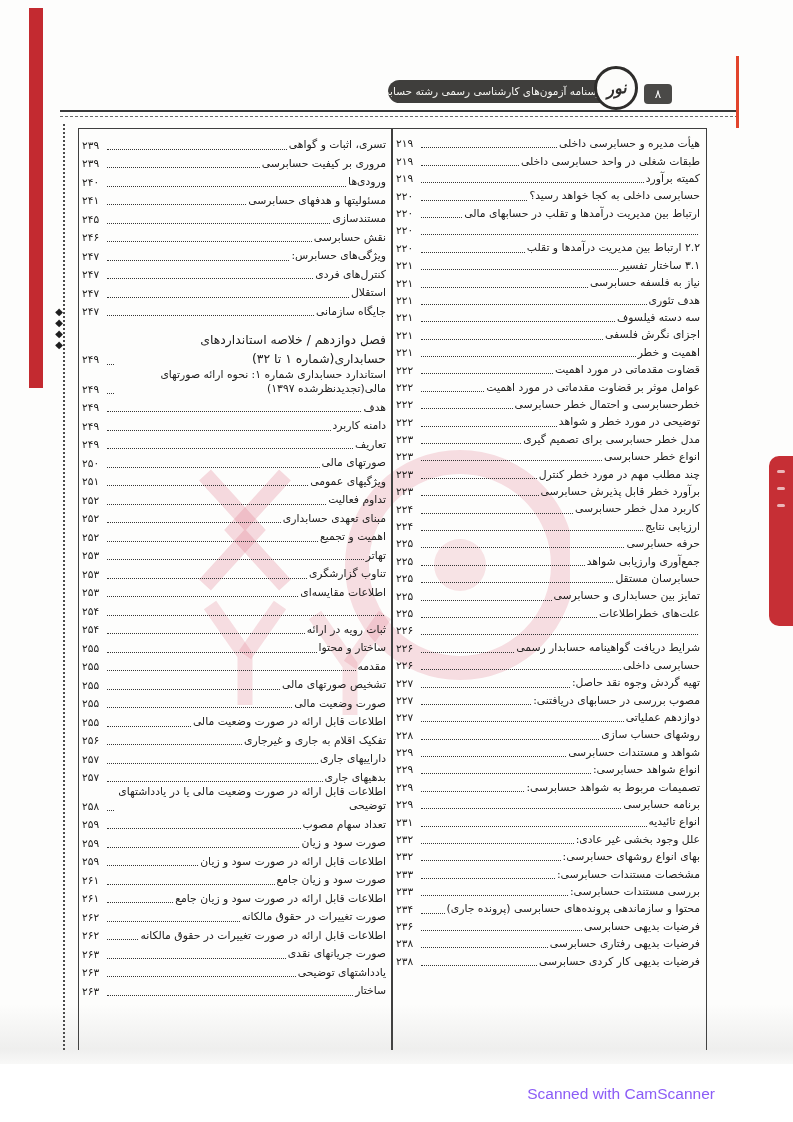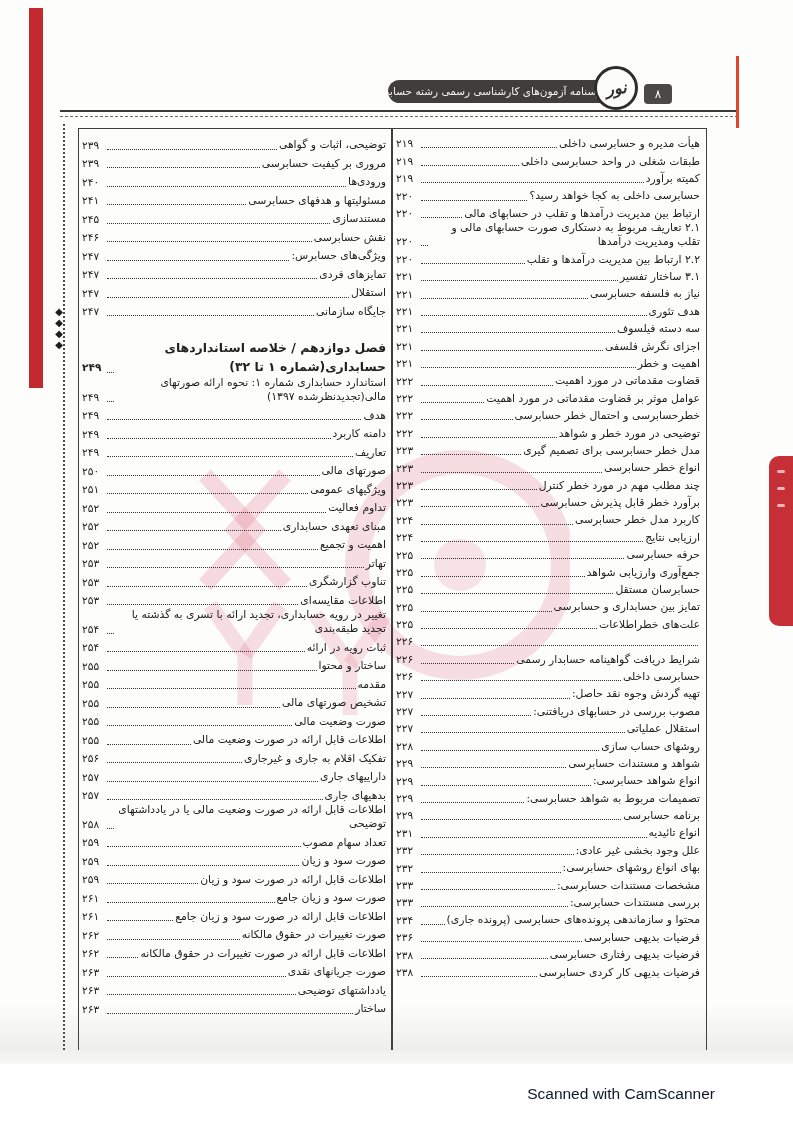--- a/index.html
+++ b/index.html
@@ -36,38 +36,38 @@
   .toc-col{position:absolute;top:0;height:100%;box-sizing:border-box;color:#222120;}
   .toc-col.lc{left:0;width:312px;padding:5px 5px 0 3px;}
   .toc-col.rc{left:314px;width:314px;padding:5px 7px 0 3px;}
 
   .entry{display:flex;align-items:flex-end;direction:rtl;font-size:10.8px;line-height:1.32;}
   .lc .entry{min-height:18.5px;}
   .rc .entry{min-height:17.4px;}
   .entry .t{flex:0 1 auto;max-width:calc(100% - 34px);}
   .entry .dots{flex:1 1 8px;min-width:6px;border-bottom:1.4px dotted #343434;margin:0 2px 3px 2px;}
   .entry .n{flex:0 0 auto;min-width:23px;text-align:left;direction:ltr;font-size:10.6px;letter-spacing:.4px;}
-  .entry.chapter{font-weight:bold;font-size:12.4px;margin-top:20px;line-height:1.5;}
+  .entry.chapter{font-weight:normal;font-size:12.4px;margin-top:12px;line-height:1.5;}
   .entry.chapter .dots{border-bottom-width:1.6px;}
 
   
   .watermark{position:absolute;left:110px;top:420px;pointer-events:none;}
 
   
   .side-tab{position:absolute;right:0;top:456px;width:24px;height:170px;background:#c62f35;
     border-radius:10px 0 0 10px;}
   .side-tab i{display:block;width:8px;height:3px;background:rgba(255,255,255,.65);
     border-radius:2px;margin:14px auto 0 auto;}
 
   
   .bottom-shade{position:absolute;left:0;top:1004px;width:793px;height:60px;
     background:linear-gradient(to bottom,rgba(110,110,110,0),rgba(110,110,110,.10) 75%,rgba(110,110,110,.03));}
   .white-strip{position:absolute;left:0;top:1064px;width:793px;height:58px;background:#ffffff;}
   .scanner-note{position:absolute;left:470px;top:1085px;width:245px;text-align:right;
-    font-family:"Liberation Sans","DejaVu Sans",sans-serif;font-size:15.5px;color:#0f172a;}
+    font-family:"Liberation Sans","DejaVu Sans",sans-serif;font-size:15.5px;color:#8b5cf6;}
 </style>
 </head>
 <body>
 
 <div class="page">
 
   <div class="red-stripe"></div>
 
   <div class="header-band">
     <span>درسنامه آزمون‌های کارشناسی رسمی رشته حسابداری و حسابرسی</span>
@@ -93,21 +93,21 @@
     <path d="M275 195 L240 245" fill="none" stroke="rgba(224,111,130,0.20)" stroke-width="15"></path>
     <circle cx="350" cy="145" r="26" fill="rgba(224,111,130,0.18)"></circle>
   </svg>
 
   <div class="toc-box">
     <div class="col-divider"></div>
 
     <div class="toc-col lc">
 
     <div class="entry">
-          <span class="t">توضیحی، اثبات و گواهی</span>
+          <span class="t">تسری، اثبات و گواهی</span>
           <span class="dots"></span>
           <span class="n">۲۳۹</span>
         </div>
         <div class="entry">
           <span class="t">مروری بر کیفیت حسابرسی</span>
           <span class="dots"></span>
           <span class="n">۲۳۹</span>
         </div>
         <div class="entry">
           <span class="t">ورودی‌ها</span>
@@ -128,21 +128,21 @@
           <span class="t">نقش حسابرسی</span>
           <span class="dots"></span>
           <span class="n">۲۴۶</span>
         </div>
         <div class="entry">
           <span class="t">ویژگی‌های حسابرس:</span>
           <span class="dots"></span>
           <span class="n">۲۴۷</span>
         </div>
         <div class="entry">
-          <span class="t">تمایز‌های فردی</span>
+          <span class="t">کنترل‌های فردی</span>
           <span class="dots"></span>
           <span class="n">۲۴۷</span>
         </div>
         <div class="entry">
           <span class="t">استقلال</span>
           <span class="dots"></span>
           <span class="n">۲۴۷</span>
         </div>
         <div class="entry">
           <span class="t">جایگاه سازمانی</span>
@@ -208,21 +208,20 @@
           <span class="t">تناوب گزارشگری</span>
           <span class="dots"></span>
           <span class="n">۲۵۳</span>
         </div>
         <div class="entry">
           <span class="t">اطلاعات مقایسه‌ای</span>
           <span class="dots"></span>
           <span class="n">۲۵۳</span>
         </div>
         <div class="entry">
-          <span class="t">تغییر در رویه حسابداری، تجدید ارائه با تسری به گذشته یا تجدید طبقه‌بندی</span>
           <span class="dots"></span>
           <span class="n">۲۵۴</span>
         </div>
         <div class="entry">
           <span class="t">ثبات رویه در ارائه</span>
           <span class="dots"></span>
           <span class="n">۲۵۴</span>
         </div>
         <div class="entry">
           <span class="t">ساختار و محتوا</span>
@@ -342,21 +341,20 @@
           <span class="t">حسابرسی داخلی به کجا خواهد رسید؟</span>
           <span class="dots"></span>
           <span class="n">۲۲۰</span>
         </div>
         <div class="entry">
           <span class="t">ارتباط بین مدیریت درآمدها و تقلب در حسابهای مالی</span>
           <span class="dots"></span>
           <span class="n">۲۲۰</span>
         </div>
         <div class="entry">
-          <span class="t">۲.۱ تعاریف مربوط به دستکاری صورت حسابهای مالی و تقلب ومدیریت درآمدها</span>
           <span class="dots"></span>
           <span class="n">۲۲۰</span>
         </div>
         <div class="entry">
           <span class="t">۲.۲ ارتباط بین مدیریت درآمدها و تقلب</span>
           <span class="dots"></span>
           <span class="n">۲۲۰</span>
         </div>
         <div class="entry">
           <span class="t">۳.۱ ساختار تفسیر</span>
@@ -481,21 +479,21 @@
           <span class="t">تهیه گردش وجوه نقد حاصل:</span>
           <span class="dots"></span>
           <span class="n">۲۲۷</span>
         </div>
         <div class="entry">
           <span class="t">مصوب بررسی در حسابهای دریافتنی:</span>
           <span class="dots"></span>
           <span class="n">۲۲۷</span>
         </div>
         <div class="entry">
-          <span class="t">استقلال عملیاتی</span>
+          <span class="t">دوازدهم عملیاتی</span>
           <span class="dots"></span>
           <span class="n">۲۲۷</span>
         </div>
         <div class="entry">
           <span class="t">روشهای حساب سازی</span>
           <span class="dots"></span>
           <span class="n">۲۲۸</span>
         </div>
         <div class="entry">
           <span class="t">شواهد و مستندات حسابرسی</span>

